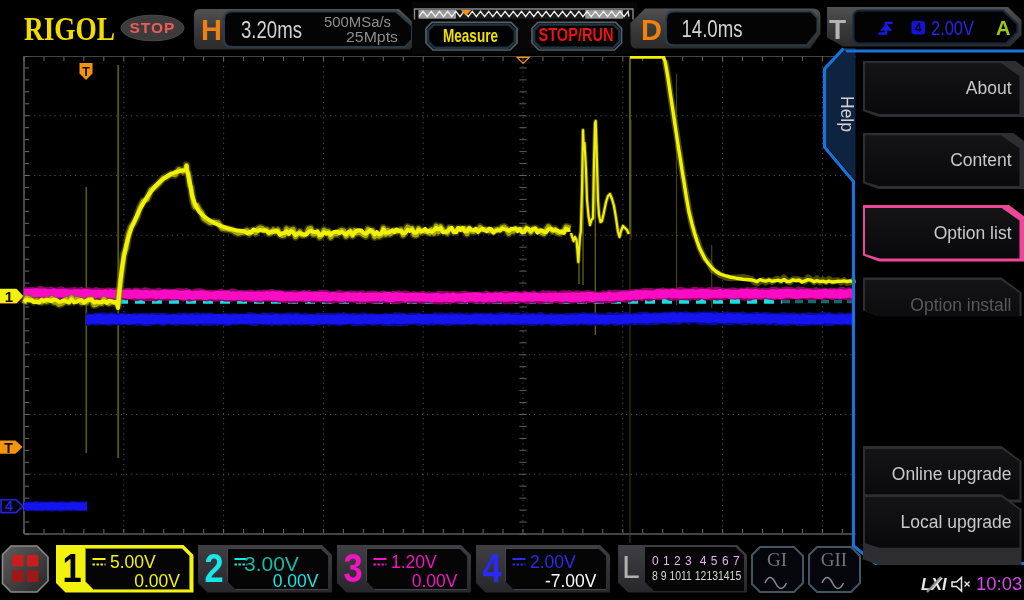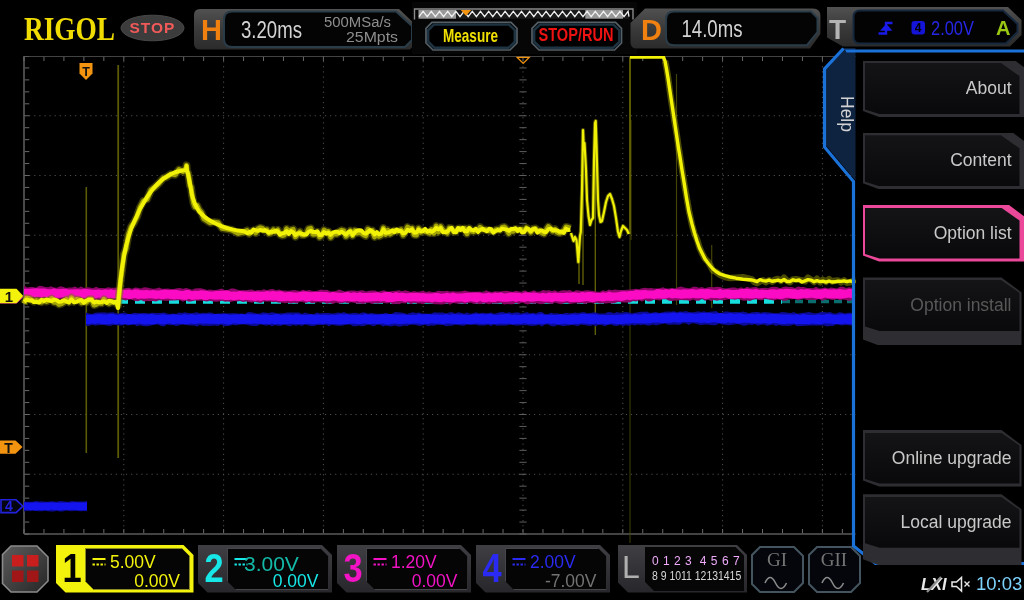--- a/index.html
+++ b/index.html
@@ -162,21 +162,21 @@
 </div>
 </div>
 <div style="position:absolute;left:475.5px;top:545px;width:134.5px;height:47.5px;background:linear-gradient(180deg,#3f3f43,#27272b);clip-path:polygon(0 0, calc(100% - 10px) 0, 100% 10px, 100% 100%, 10px 100%, 0 calc(100% - 10px));font-family:'Liberation Sans',sans-serif">
 <div style="position:absolute;left:2px;top:1px;width:28px;text-align:center;font-size:41px;font-weight:bold;color:#2a2af2;line-height:45px;transform:scaleX(0.84)">4</div>
 <div style="position:absolute;left:29.5px;top:2.5px;right:3.5px;height:42.5px;background:#050505;border:1px solid #46464a;clip-path:polygon(0 0, calc(100% - 9px) 0, 100% 9px, 100% 100%, 9px 100%, 0 calc(100% - 9px));">
 <div style="position:absolute;left:6px;top:6px"><svg width="14" height="10" viewBox="0 0 14 10" style="vertical-align:top;margin-top:2px">
             <path d="M0.5 2 H13.5" stroke="#2a2af2" stroke-width="2.2"></path>
             <path d="M0.5 7.5 H13.5" stroke="#2a2af2" stroke-width="2.2" stroke-dasharray="2.4 1.6"></path>
           </svg></div>
 <div style="position:absolute;left:24px;top:3px;font-size:17.5px;color:#2a2af2">2.00V</div>
-<div style="position:absolute;right:9px;top:22.5px;font-size:17.5px;color:#737373">-7.00V</div>
+<div style="position:absolute;right:9px;top:22.5px;font-size:17.5px;color:#ffffff">-7.00V</div>
 </div>
 </div>
 <div style="position:absolute;left:618px;top:545px;width:129px;height:47.5px;background:linear-gradient(180deg,#3f3f43,#27272b);clip-path:polygon(0 0, calc(100% - 10px) 0, 100% 10px, 100% 100%, 10px 100%, 0 calc(100% - 10px));font-family:'Liberation Sans',sans-serif">
   <div style="position:absolute;left:4px;top:4px;font-size:32px;color:#b0b0b0">L</div>
   <div style="position:absolute;left:27px;top:1.5px;width:99px;height:44.5px;background:#060606;clip-path:polygon(0 0, calc(100% - 9px) 0, 100% 9px, 100% 100%, 9px 100%, 0 calc(100% - 9px))">
     <div style="position:absolute;left:7px;top:7px;font-size:12px;color:#f0abfc;white-space:pre;letter-spacing:0.5px">0 1 2 3  4 5 6 7</div>
     <div style="position:absolute;left:7px;top:22.5px;font-size:12px;color:#d8d8d8;white-space:pre;transform:scaleX(0.87);transform-origin:left">8 9 1011 12131415</div>
   </div>
 </div>
 <svg width="120" height="50" viewBox="0 0 120 50" style="position:absolute;left:750px;top:545px">
@@ -188,40 +188,40 @@
   <path d="M72 38 q5 -11 10.5 0 q5.5 11 11 0" fill="none" stroke="#8a8a8a" stroke-width="1.6"></path>
 </svg>
 <div style="position:absolute;left:921px;top:575px;font-family:'Liberation Sans',sans-serif;font-weight:bold;font-style:italic;font-size:16.5px;color:#e8e8e8">LXI</div>
 <svg width="30" height="22" viewBox="0 0 30 22" style="position:absolute;left:918px;top:572px">
       <path d="M9 20 L23 5" stroke="#909090" stroke-width="2.2"></path>
     </svg>
 <svg width="24" height="20" viewBox="0 0 24 20" style="position:absolute;left:950px;top:575px">
   <path d="M2 7 h4.5 l5 -4.5 v13.5 l-5 -4.5 h-4.5 Z" fill="none" stroke="#e8e8e8" stroke-width="1.5"></path>
   <path d="M14.5 6.5 l5 5 M19.5 6.5 l-5 5" stroke="#e8e8e8" stroke-width="1.4"></path>
 </svg>
-<div style="position:absolute;left:976px;top:573px;font-family:'Liberation Sans',sans-serif;font-size:18.5px;color:#7dd3fc">10:03</div>
+<div style="position:absolute;left:976px;top:573px;font-family:'Liberation Sans',sans-serif;font-size:18.5px;color:#d946ef">10:03</div>
 
 <svg width="1024" height="600" style="position:absolute;left:0;top:0;pointer-events:none">
   <path d="M855.5 52.5 L1024 52.5 L1024 562 L877.5 562 L855.5 544.5 Z" fill="#000"></path>
   <path d="M843 48 L826 68.5 L826 145.5 L855.5 180.5 L855.5 48 Z" fill="#0e2340"></path>
   <path d="M843.5 48.5 L824.5 69 L824.5 147 L853.5 181.5 L853.5 546 L875.5 563.5 L1024 563.5" fill="none" stroke="#1b72d9" stroke-width="3.2"></path>
   <path d="M845 49.5 L1024 49.5 L1024 52.6 L846.5 52.6 Z" fill="#1b72d9"></path>
   <text x="841" y="114" font-size="17.5" fill="#d2d2d2" text-anchor="middle" transform="rotate(90 841 114)" font-family="Liberation Sans, sans-serif">Help</text>
 </svg>
 <div style="position:absolute;left:863px;top:60.5px;width:172px;height:56.5px;background:#2e2e32;clip-path:polygon(0 0, calc(100% - 20px) 0, 100% 15px, 100% 100%, 16px 100%, 0 calc(100% - 6px))">
 <div style="position:absolute;left:2px;top:2.5px;width:154.5px;height:51.0px;background:linear-gradient(180deg,#141417,#09090b);clip-path:polygon(0 0, calc(100% - 18.5px) 0, 100% 13px, 100% 100%, 14.5px 100%, 0 calc(100% - 4.5px));display:flex;align-items:center;justify-content:flex-end;padding-right:8px;box-sizing:border-box;font-size:17.5px;color:#c9c9c9;font-family:'Liberation Sans',sans-serif">About</div>
 </div>
 <div style="position:absolute;left:863px;top:132.8px;width:170px;height:56.5px;background:#2e2e32;clip-path:polygon(0 0, calc(100% - 20px) 0, 100% 15px, 100% 100%, 16px 100%, 0 calc(100% - 6px))">
 <div style="position:absolute;left:2px;top:2.5px;width:154.5px;height:51.0px;background:linear-gradient(180deg,#141417,#09090b);clip-path:polygon(0 0, calc(100% - 18.5px) 0, 100% 13px, 100% 100%, 14.5px 100%, 0 calc(100% - 4.5px));display:flex;align-items:center;justify-content:flex-end;padding-right:8px;box-sizing:border-box;font-size:17.5px;color:#c9c9c9;font-family:'Liberation Sans',sans-serif">Content</div>
 </div>
 <div style="position:absolute;left:863px;top:205px;width:166px;height:56.5px;background:#ec4899;clip-path:polygon(0 0, calc(100% - 20px) 0, 100% 15px, 100% 100%, 16px 100%, 0 calc(100% - 6px))">
 <div style="position:absolute;left:2px;top:2.5px;width:154.5px;height:51.0px;background:linear-gradient(180deg,#141417,#09090b);clip-path:polygon(0 0, calc(100% - 18.5px) 0, 100% 13px, 100% 100%, 14.5px 100%, 0 calc(100% - 4.5px));display:flex;align-items:center;justify-content:flex-end;padding-right:8px;box-sizing:border-box;font-size:17.5px;color:#c9c9c9;font-family:'Liberation Sans',sans-serif">Option list</div>
 </div>
-<div style="position:absolute;left:863px;top:277.4px;width:158.5px;height:68px;background:#2e2e32;clip-path:polygon(0 0, calc(100% - 20px) 0, 100% 15px, 100% 100%, 16px 100%, 0 calc(100% - 6px))">
+<div style="position:absolute;left:863px;top:277.4px;width:158.5px;height:39px;background:#2e2e32;clip-path:polygon(0 0, calc(100% - 20px) 0, 100% 15px, 100% 100%, 16px 100%, 0 calc(100% - 6px))">
 <div style="position:absolute;left:2px;top:2.5px;width:154.5px;height:51.0px;background:linear-gradient(180deg,#141417,#09090b);clip-path:polygon(0 0, calc(100% - 18.5px) 0, 100% 13px, 100% 100%, 14.5px 100%, 0 calc(100% - 4.5px));display:flex;align-items:center;justify-content:flex-end;padding-right:8px;box-sizing:border-box;font-size:17.5px;color:#585858;font-family:'Liberation Sans',sans-serif">Option install</div>
 </div>
-<div style="position:absolute;left:863px;top:430px;width:158.5px;height:56.5px;background:#2e2e32;clip-path:polygon(0 0, calc(100% - 20px) 0, 100% 15px, 100% 100%, 16px 100%, 0 calc(100% - 6px))">
+<div style="position:absolute;left:863px;top:446px;width:158.5px;height:56.5px;background:#2e2e32;clip-path:polygon(0 0, calc(100% - 20px) 0, 100% 15px, 100% 100%, 16px 100%, 0 calc(100% - 6px))">
 <div style="position:absolute;left:2px;top:2.5px;width:154.5px;height:51.0px;background:linear-gradient(180deg,#141417,#09090b);clip-path:polygon(0 0, calc(100% - 18.5px) 0, 100% 13px, 100% 100%, 14.5px 100%, 0 calc(100% - 4.5px));display:flex;align-items:center;justify-content:flex-end;padding-right:8px;box-sizing:border-box;font-size:17.5px;color:#c9c9c9;font-family:'Liberation Sans',sans-serif">Online upgrade</div>
 </div>
 <div style="position:absolute;left:863px;top:494.3px;width:158.5px;height:71px;background:#2e2e32;clip-path:polygon(0 0, calc(100% - 20px) 0, 100% 15px, 100% 100%, 16px 100%, 0 calc(100% - 6px))">
 <div style="position:absolute;left:2px;top:2.5px;width:154.5px;height:51.0px;background:linear-gradient(180deg,#141417,#09090b);clip-path:polygon(0 0, calc(100% - 18.5px) 0, 100% 13px, 100% 100%, 14.5px 100%, 0 calc(100% - 4.5px));display:flex;align-items:center;justify-content:flex-end;padding-right:8px;box-sizing:border-box;font-size:17.5px;color:#c9c9c9;font-family:'Liberation Sans',sans-serif">Local upgrade</div>
 </div>
 
 </div>
 </body></html>

